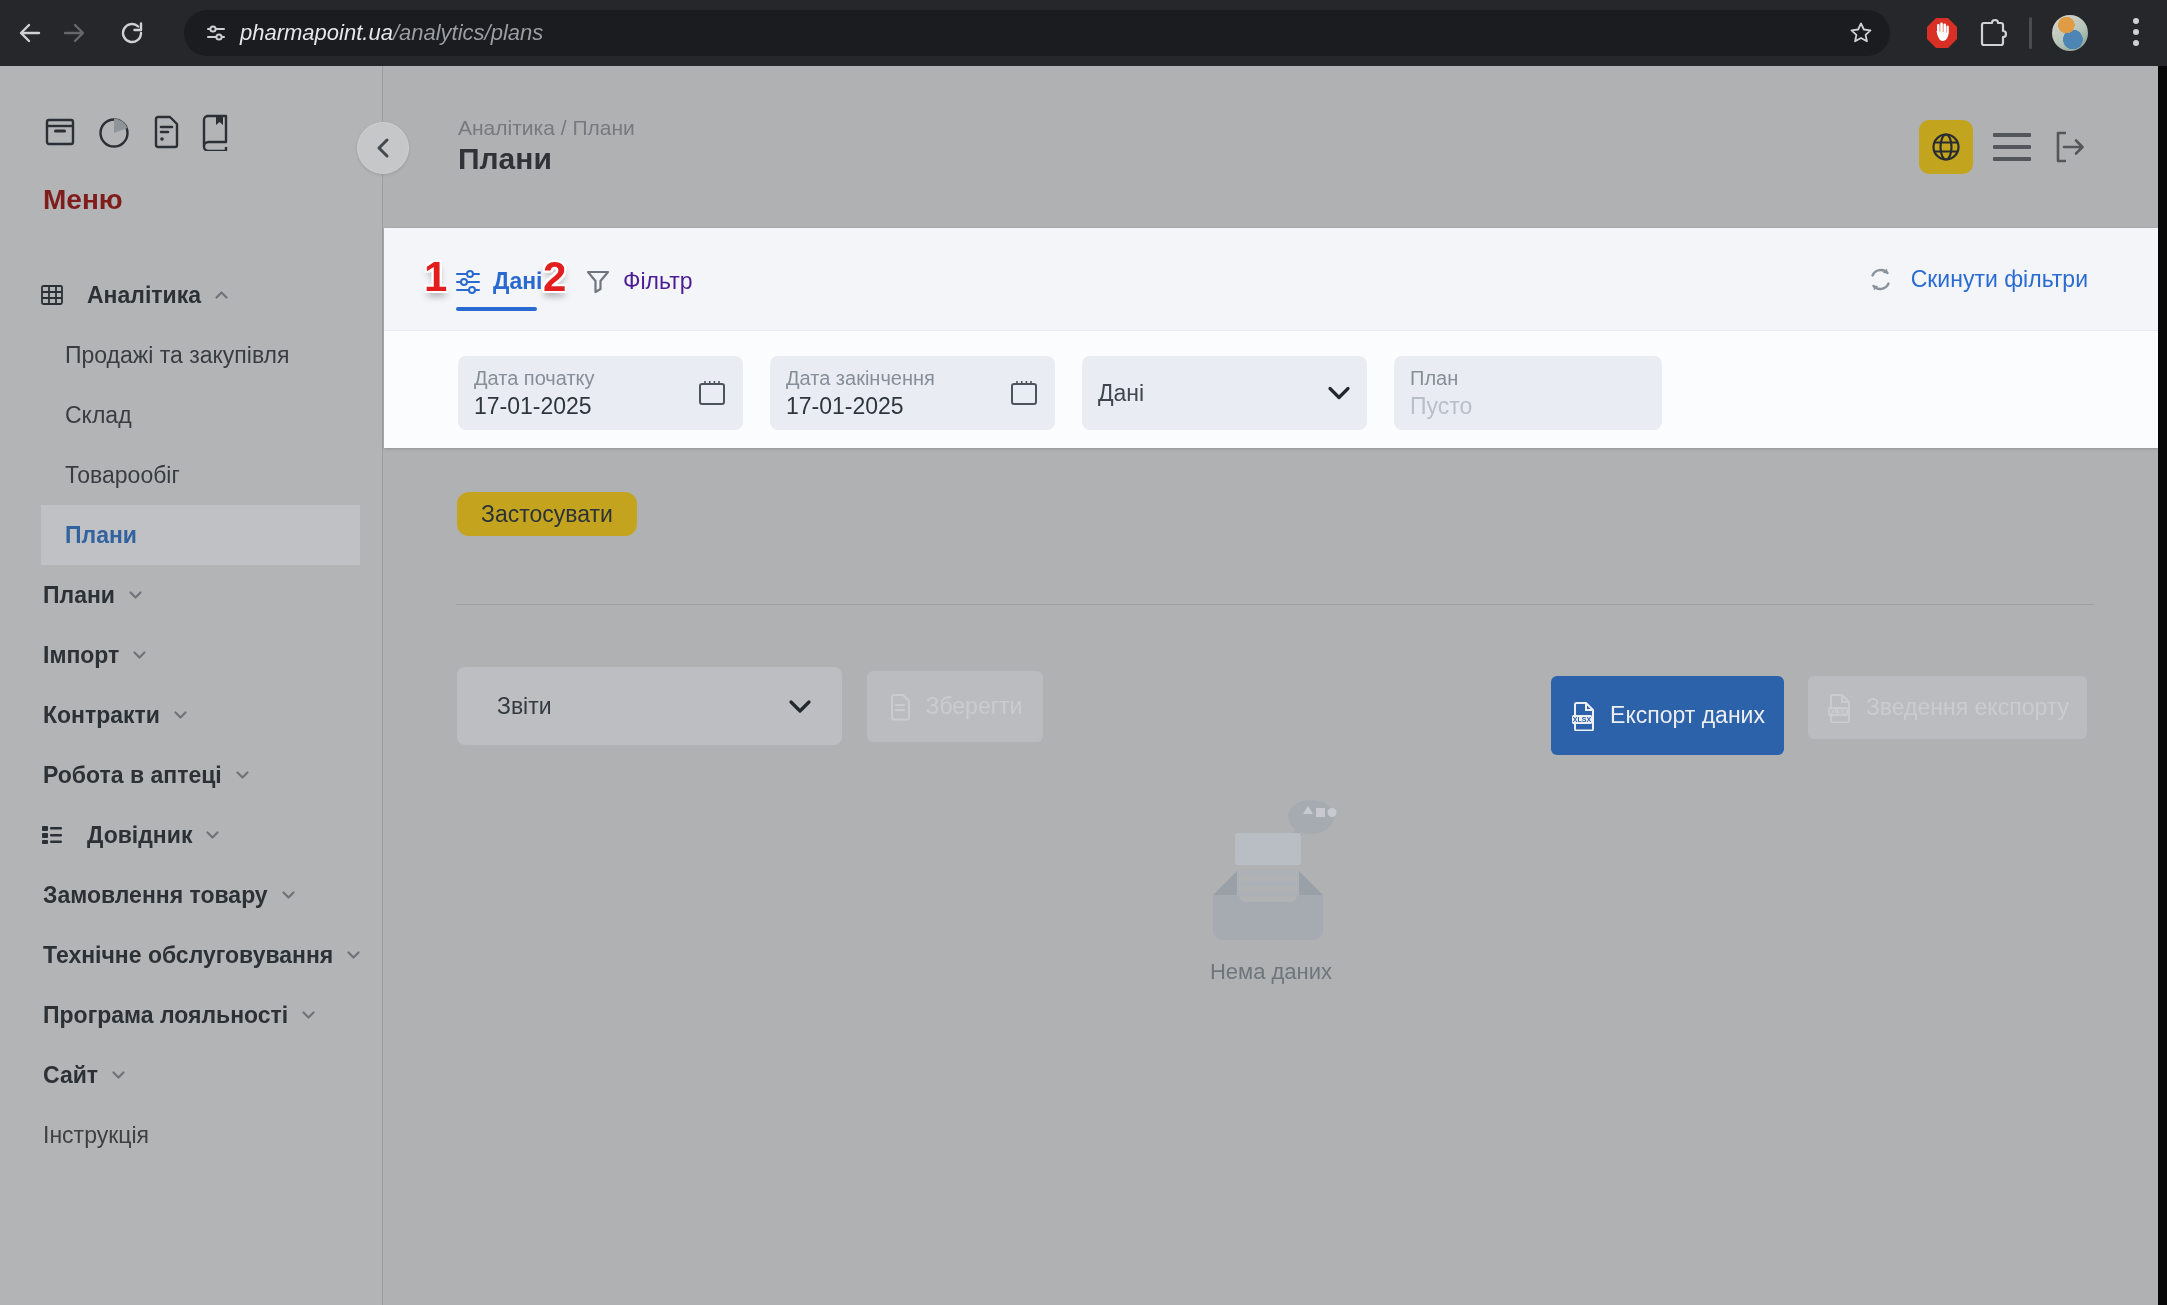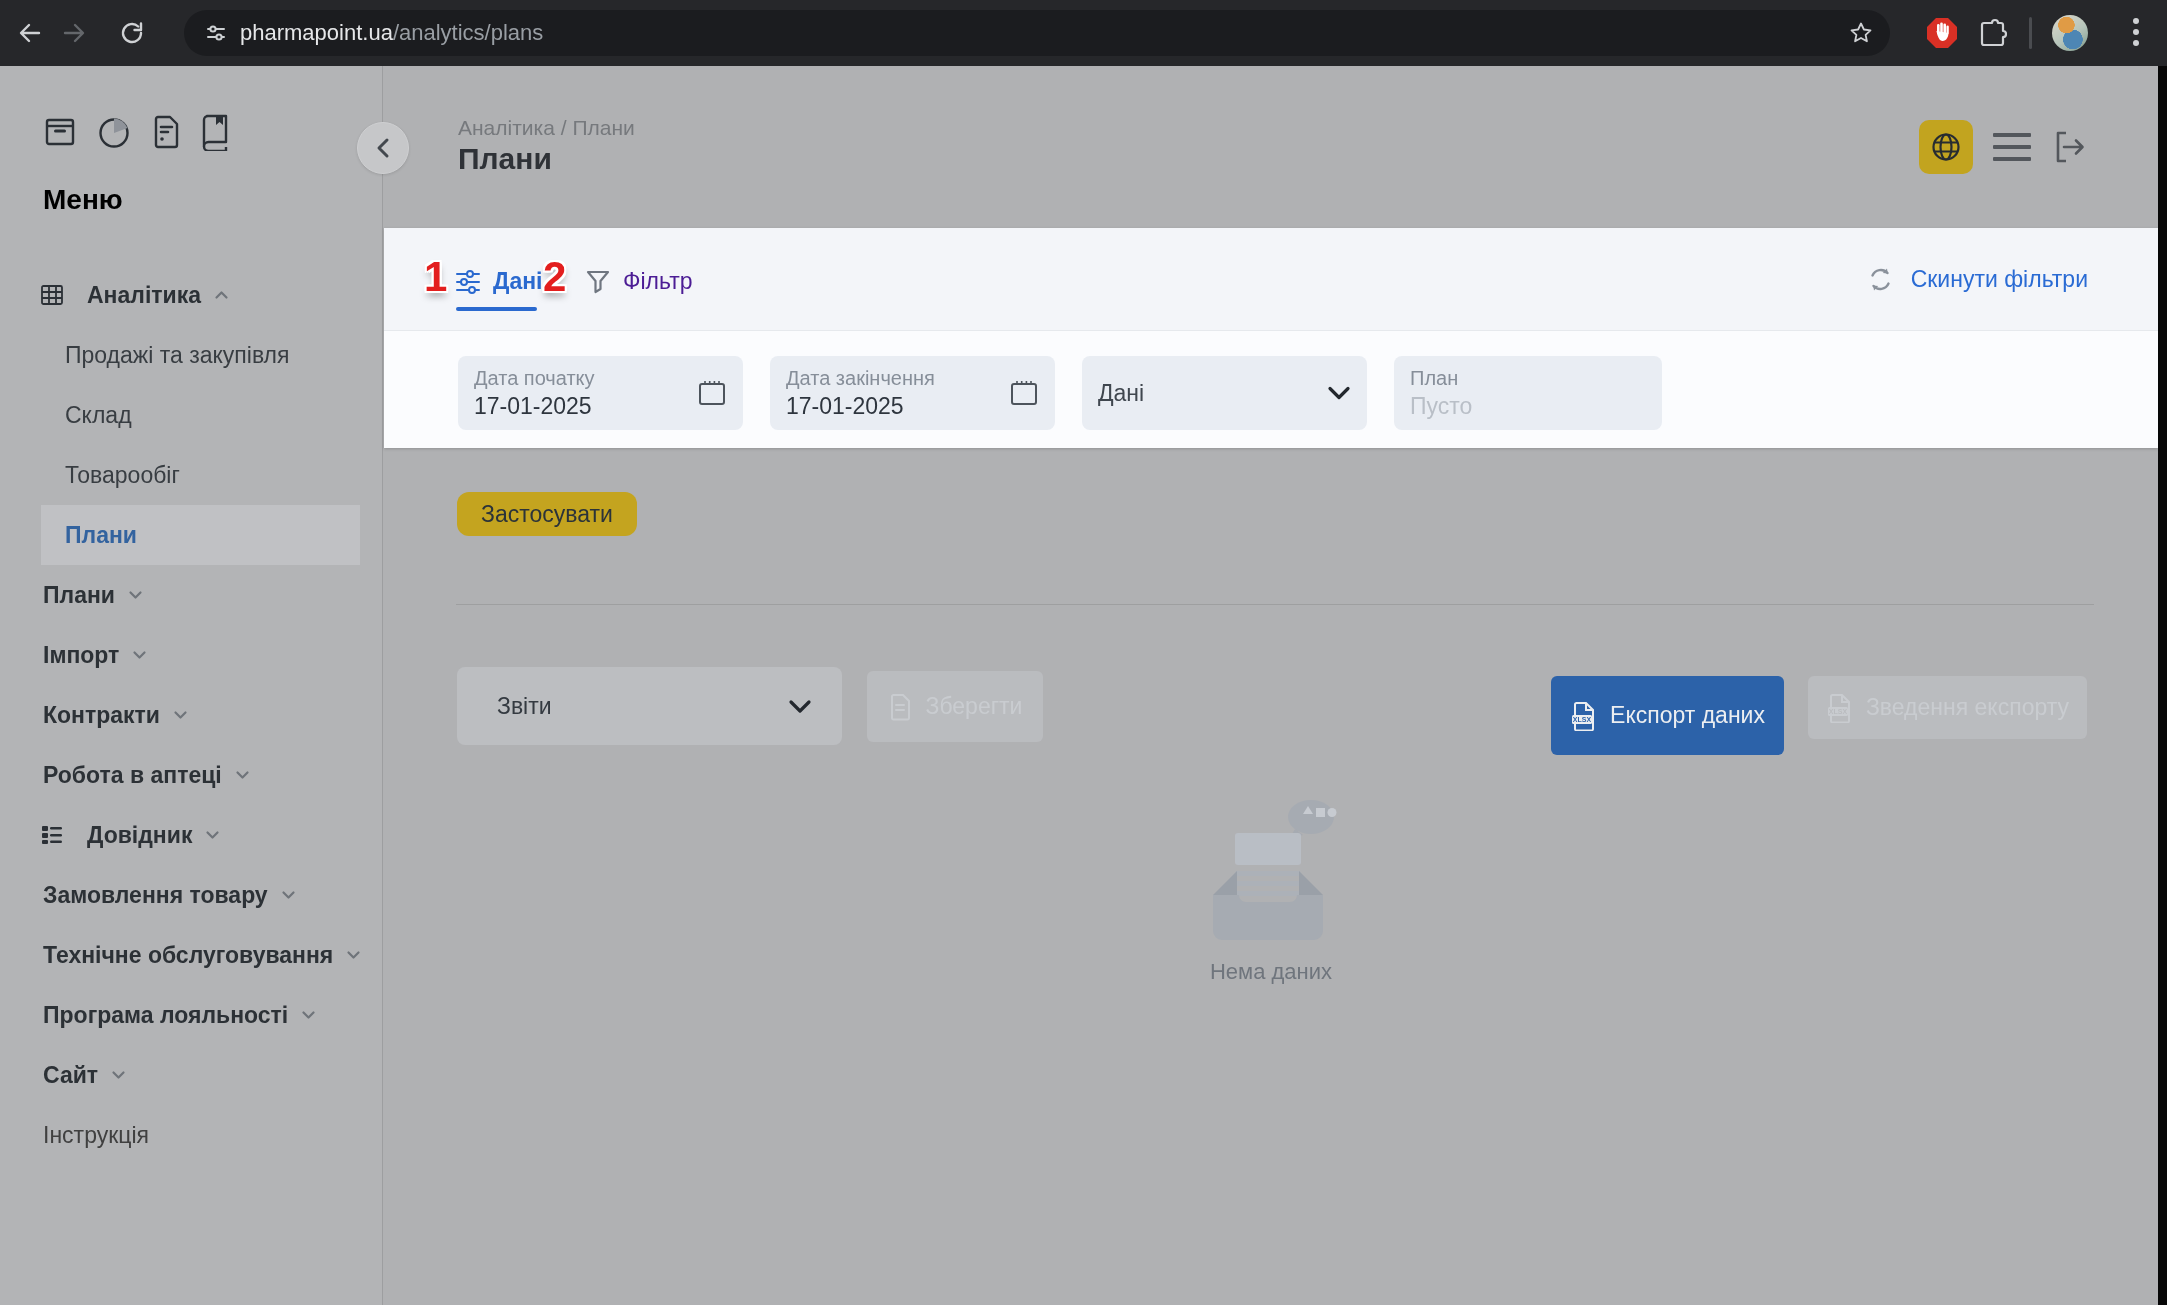--- a/index.html
+++ b/index.html
@@ -8,41 +8,41 @@
     font-family:"Liberation Sans", sans-serif;
     background:#b0b1b3;
   }
   svg{display:block}
   
   .browser{position:absolute;left:0;top:0;width:2167px;height:66px;background:#26272a;display:flex;align-items:center;}
   .bicon{width:44px;height:44px;display:flex;align-items:center;justify-content:center;color:#cfd1d4;flex:0 0 auto;}
   .bicon.fwd{color:#64676b;}
   .bicon.back{margin-left:8px;}
   .bicon.reload{margin-left:14px;}
-  .urlpill{position:absolute;left:184px;top:10px;width:1706px;height:46px;border-radius:23px;background:#1b1c1f;display:flex;align-items:center;padding:0 16px;box-sizing:border-box;}
+  .urlpill{position:absolute;left:184px;top:10px;width:1706px;height:46px;border-radius:23px;background:#1b1c1f;display:flex;align-items:center;padding:0 16px;box-sizing:border-box;font-style:italic;}
   .urlpill .tune{color:#cdd0d3;margin:0 14px 0 6px;}
   .urltext{font-size:22px;color:#e6e7e9;white-space:nowrap;}
   .urltext .path{color:#999ea4;}
   .urlspacer{flex:1}
   .star{color:#cfd1d4;}
   .shield{position:absolute;left:1925px;top:16px;}
   .puzzle{position:absolute;left:1977px;top:18px;color:#cfd1d4;}
   .tb-divider{position:absolute;left:2029px;top:17px;width:3px;height:32px;background:#4a4c50;border-radius:2px;}
   .avatar{position:absolute;left:2052px;top:15px;width:36px;height:36px;border-radius:50%;
     background:
       radial-gradient(circle at 40% 28%, #e09b45 0 24%, rgba(0,0,0,0) 25%),
       radial-gradient(circle at 58% 68%, #4d86b4 0 30%, rgba(0,0,0,0) 31%),
       linear-gradient(145deg,#ddd7ca,#b6c5bb 55%,#7e9a8b);}
   .dots{position:absolute;left:2116px;top:12px;width:40px;height:40px;display:flex;align-items:center;justify-content:center;color:#cfd1d4;}
   
   .sidebar{position:absolute;left:0;top:66px;width:383px;bottom:0;background:#b3b4b6;border-right:1px solid #9d9ea0;box-sizing:border-box;}
   .rightstrip{position:absolute;left:2158px;top:66px;width:9px;bottom:0;background:#070707;}
   .topicons{position:absolute;left:43px;top:47px;display:flex;gap:18px;color:#2b3036;}
   .topicons .ti{display:flex;align-items:center;justify-content:center;}
-  .menuhdr{position:absolute;left:43px;top:118px;font-size:28px;font-weight:600;color:#000000;}
+  .menuhdr{position:absolute;left:43px;top:118px;font-size:28px;font-weight:600;color:#7f1d1d;}
   .nav{position:absolute;left:0;top:199px;right:1px;}
   .row{height:60px;display:flex;align-items:center;padding-left:43px;font-size:23px;color:#2c3136;font-weight:700;}
   .row .nicon{width:22px;margin-right:24px;color:#2b3036;display:flex;}
   .row.gicon{padding-left:41px;}
   .row.sub{padding-left:65px;font-weight:400;color:#383d42;}
   .row.plain{font-weight:400;color:#404040;}
   .row.sel{background:#c0c1c4;margin-left:41px;margin-right:21px;padding-left:24px;}
   .row.sel .lbl{color:#33639f;font-weight:700;}
   .caret{margin-left:13px;color:#6f747a;display:flex;}
   .collapse{position:absolute;left:357px;top:122px;width:52px;height:52px;border-radius:50%;background:#c6c7c9;border:1px solid #cfd0d2;box-sizing:border-box;display:flex;align-items:center;justify-content:center;color:#43484e;box-shadow:0 1px 3px rgba(0,0,0,.12);}

